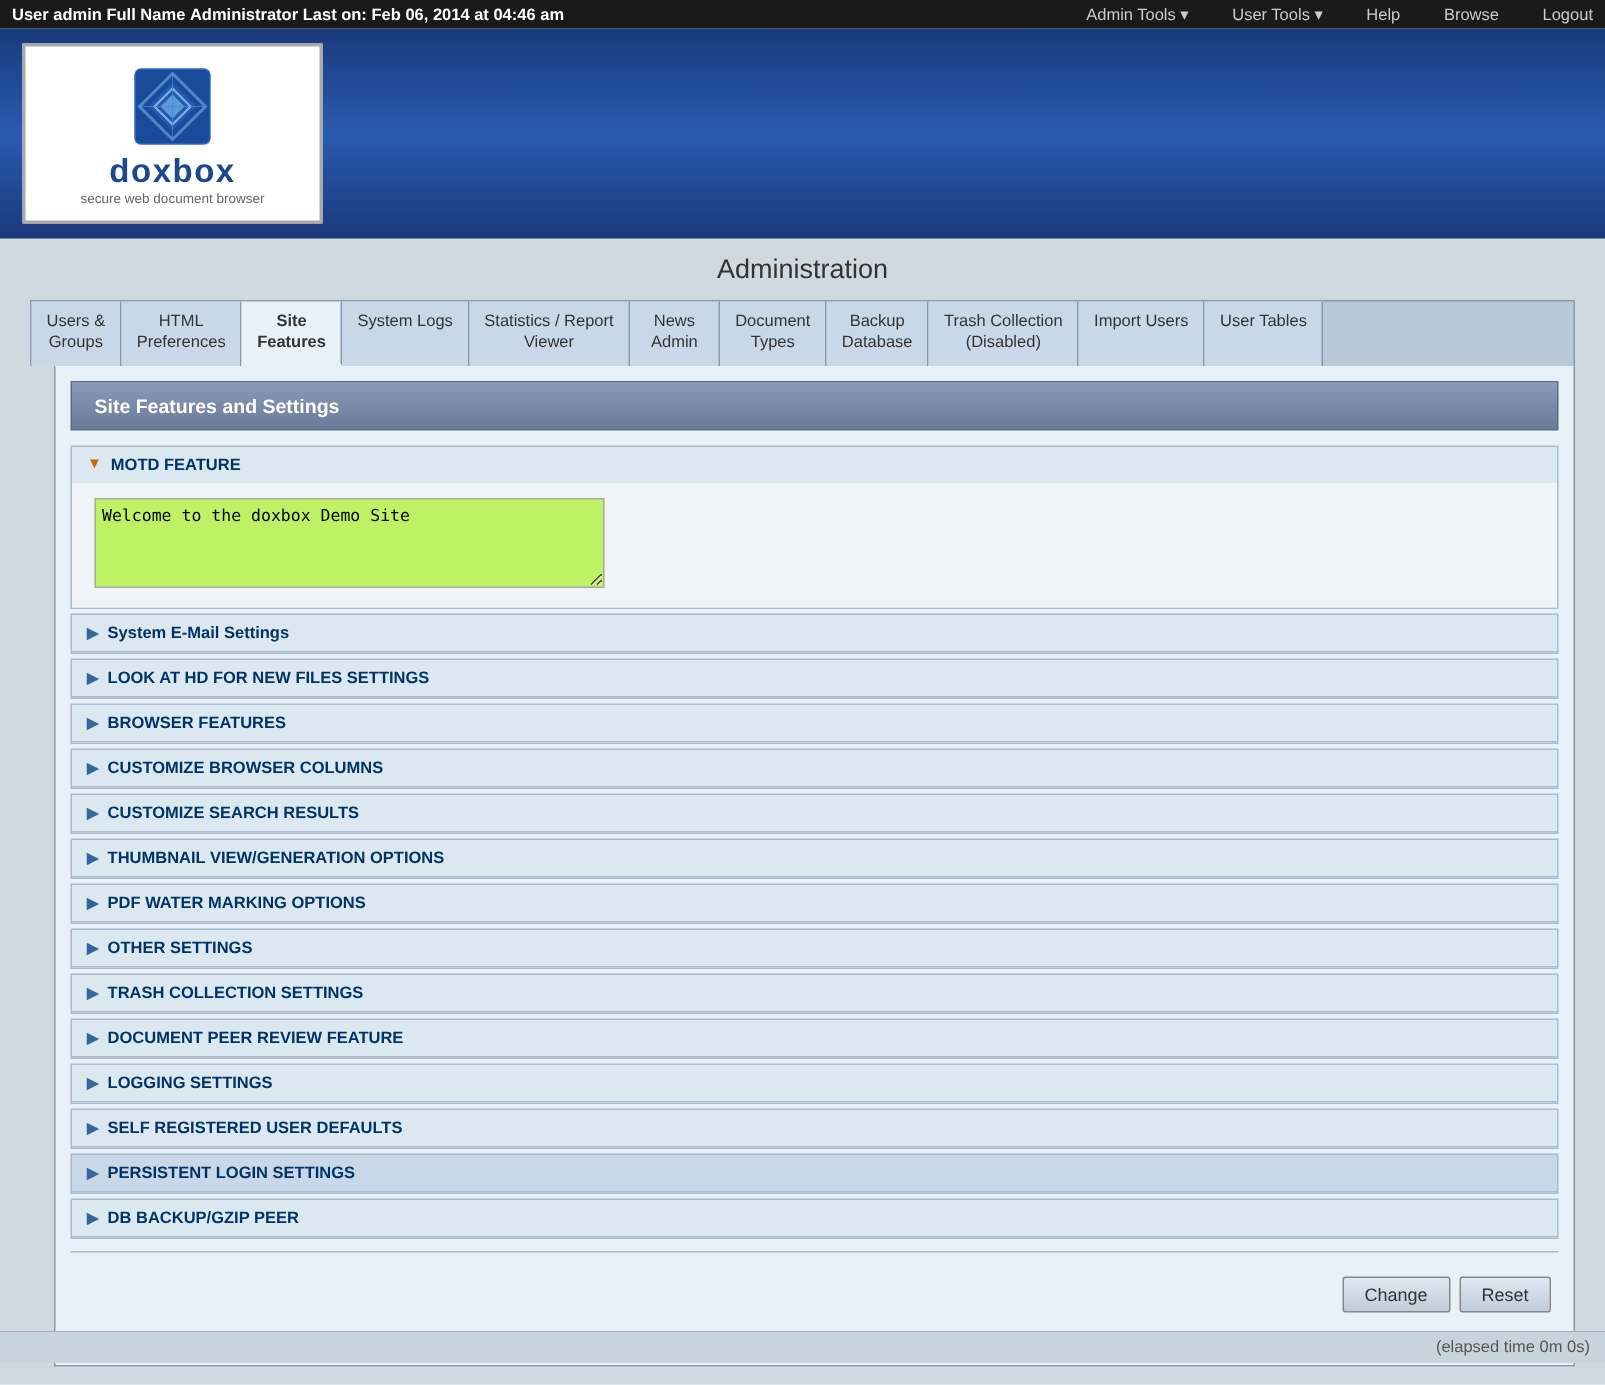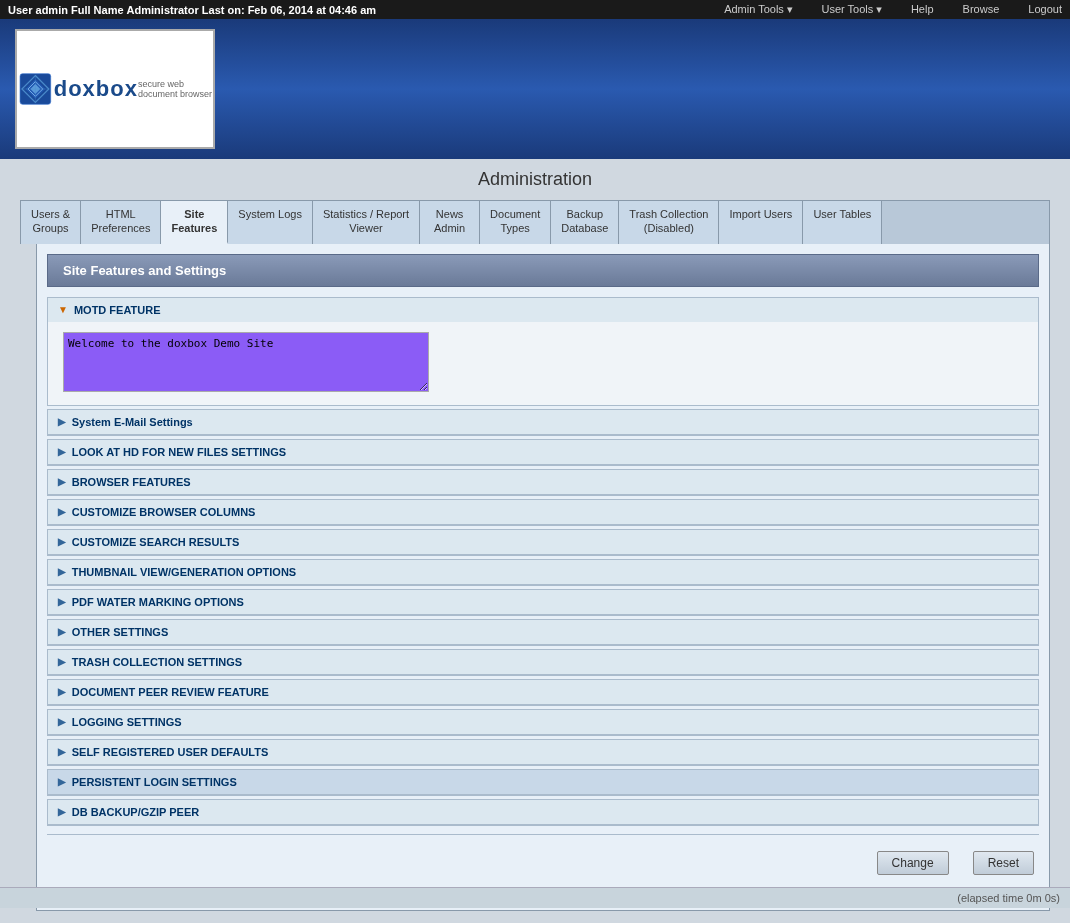--- a/index.html
+++ b/index.html
@@ -33,21 +33,21 @@
     }
     #logo-box {
       background: #fff;
       border: 2px solid #aaa;
       margin: 10px 15px;
       width: 200px;
       height: 120px;
       display: flex;
       align-items: center;
       justify-content: center;
-      flex-direction: row;
+      flex-direction: column;
     }
     #logo-box .logo-icon {
       width: 60px;
       height: 60px;
     }
     #logo-box .logo-text {
       font-size: 22px;
       font-weight: bold;
       color: #1a4a8a;
       letter-spacing: 1px;
@@ -155,35 +155,35 @@
     .motd-header .arrow {
       color: #cc6600;
       margin-right: 6px;
       font-size: 10px;
     }
     .motd-content {
       padding: 10px 15px;
       background: #f0f4f8;
     }
     .motd-content textarea {
-      width: 366px;
+      width: 340px;
       height: 60px;
       border: 1px solid #aaa;
       font-size: 11px;
       padding: 4px;
       resize: both;
-      background: #8b5cf6;
+      background: #bef264;
     }
 
     
     .bottom-buttons {
       display: flex;
       justify-content: flex-end;
       padding: 8px 5px;
-      gap: 24px;
+      gap: 6px;
     }
     .btn {
       padding: 4px 14px;
       font-size: 12px;
       border: 1px solid #888;
       background: linear-gradient(to bottom, #e0e8f0, #c0ccd8);
       cursor: pointer;
       color: #333;
       border-radius: 2px;
     }

